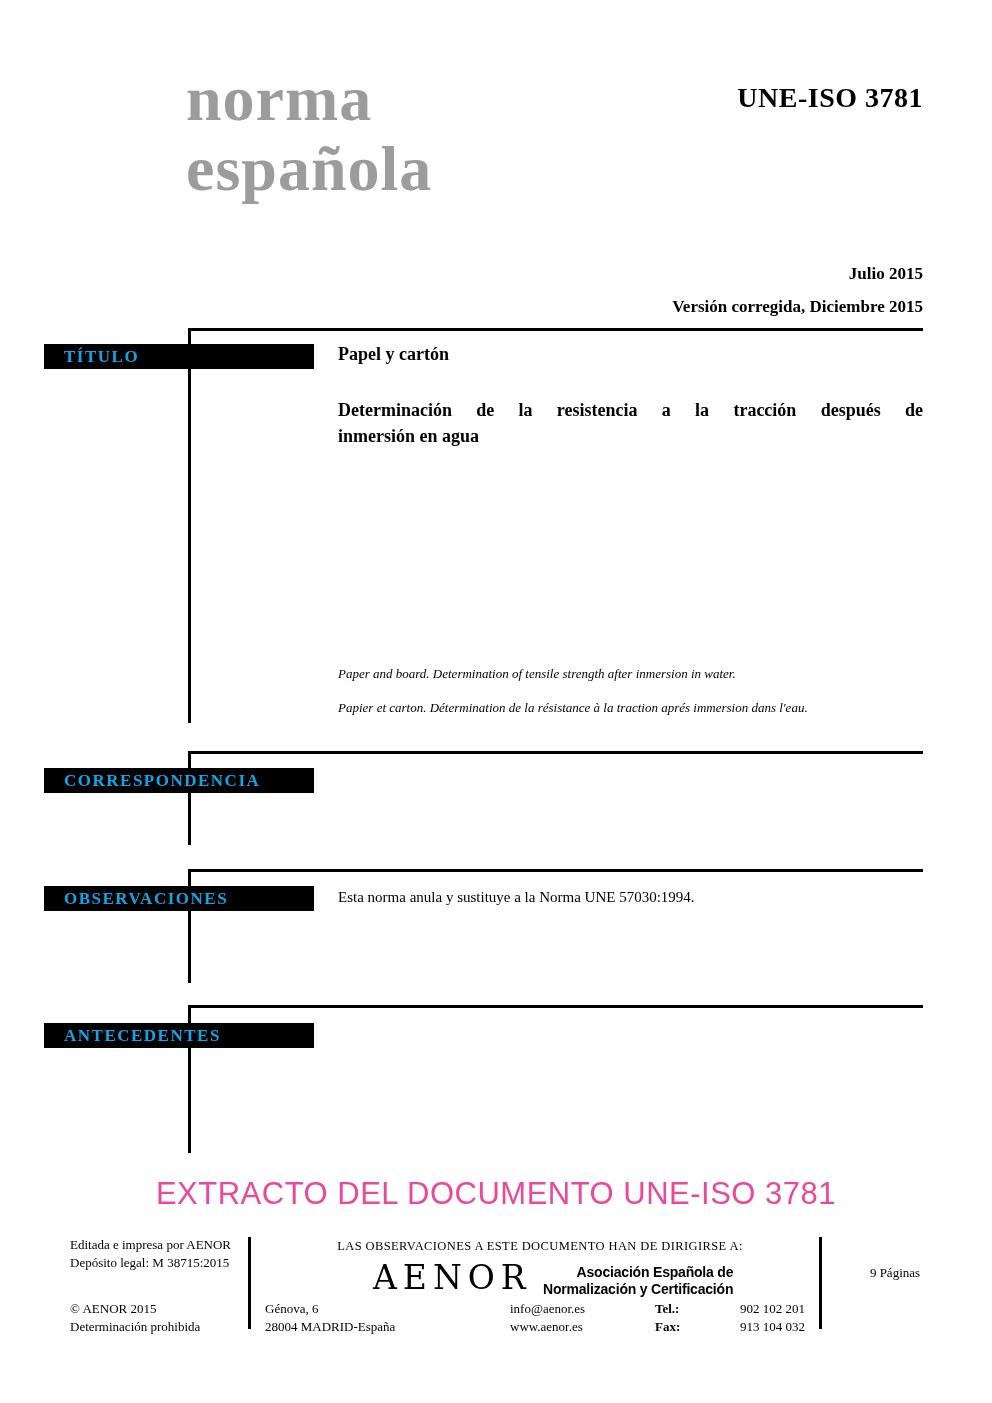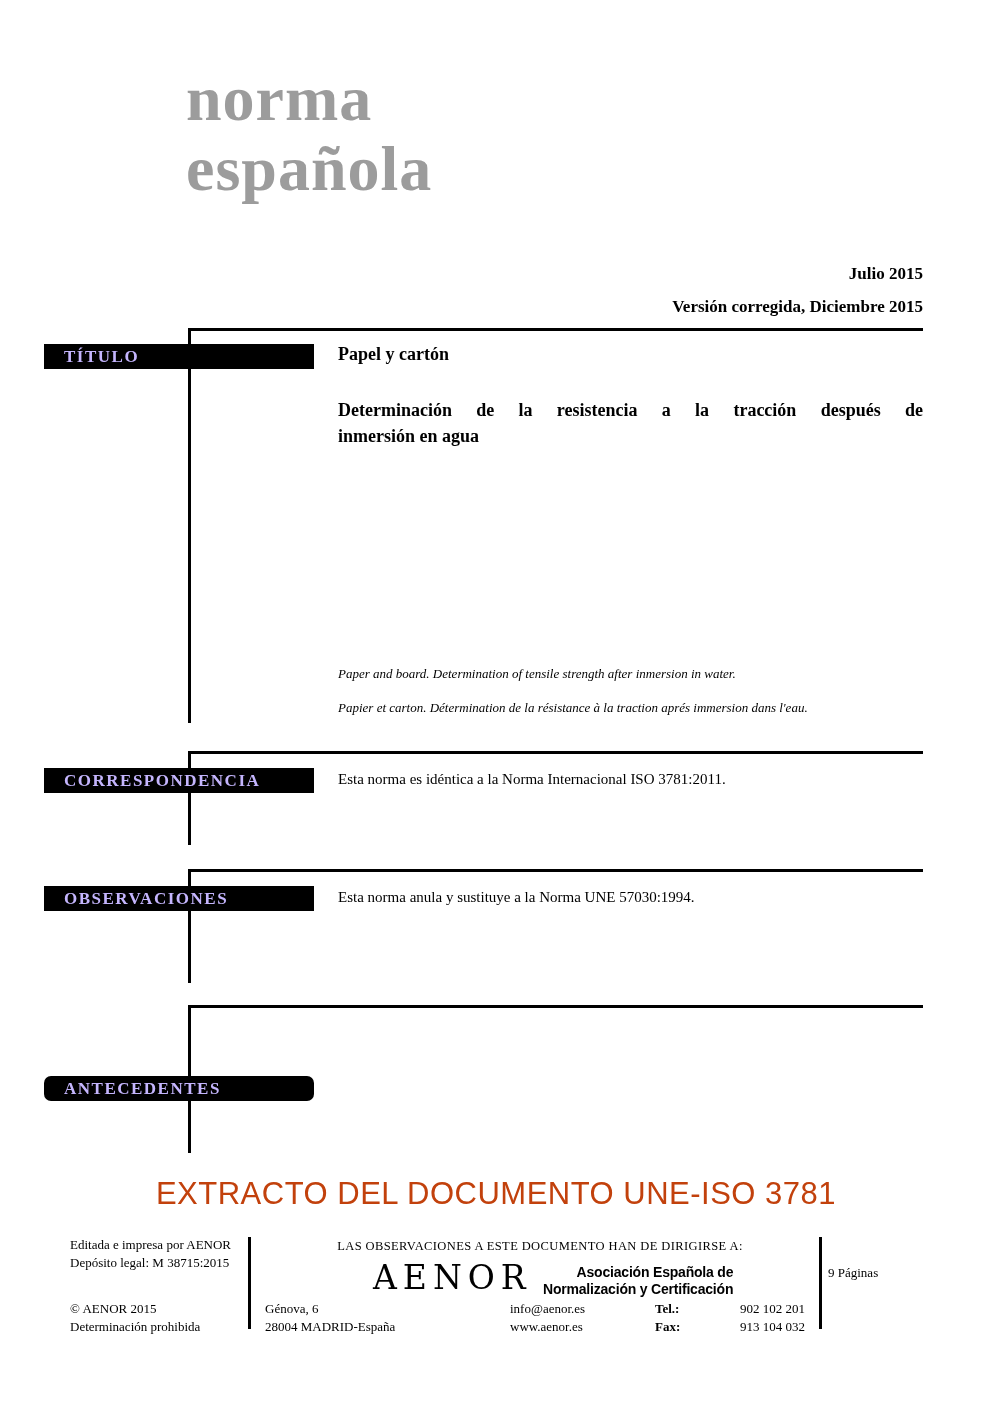--- a/index.html
+++ b/index.html
@@ -29,37 +29,37 @@
   }
   .date2 {
     position: absolute; right: 69px; top: 297px;
     font-size: 17px; font-weight: bold;
   }
   
   .h-rule { position: absolute; left: 188px; width: 735px; height: 3px; background: #000; }
   .v-rule { position: absolute; left: 188px; width: 3px; background: #000; }
   .label-box {
     position: absolute; left: 44px; width: 270px; height: 25px;
-    background: #000; color: #c4b5fd;
+    background: #000; color: #0ea5e9;
     font-size: 17px; font-weight: bold; letter-spacing: 1.5px;
     line-height: 25px; padding-left: 20px; box-sizing: border-box;
     white-space: nowrap;
   }
   .content { position: absolute; left: 338px; width: 585px; }
   .bold-title { font-size: 18px; font-weight: bold; }
   .justify-line { text-align: justify; text-align-last: justify; }
   .body-text { font-size: 15px; }
   .italic-note { font-size: 13px; font-style: italic; }
   .antecedentes-body { font-size: 15px; line-height: 25px; }
   
   .extract-banner {
     position: absolute; left: 0; top: 1176px; width: 100%;
     text-align: center;
     font-family: "Liberation Sans", sans-serif;
-    font-size: 31px; color: #c2410c; letter-spacing: 0.5px;
+    font-size: 31px; color: #ec4899; letter-spacing: 0.5px;
   }
   
   .footer-text { font-size: 13px; line-height: 18px; }
   .f-left-top   { position: absolute; left: 70px;  top: 1236px; }
   .f-left-bot   { position: absolute; left: 70px;  top: 1300px; }
   .f-div        { position: absolute; width: 3px; height: 92px; top: 1237px; background: #000; }
   .f-div-left   { left: 248px; }
   .f-div-right  { left: 819px; }
   .f-notice {
     position: absolute; left: 260px; top: 1239px; width: 560px;
@@ -76,58 +76,58 @@
     font-family: "Liberation Sans", sans-serif;
     font-size: 14px; font-weight: bold; line-height: 17px;
     letter-spacing: -0.2px;
     text-align: right;
   }
   .f-addr  { position: absolute; left: 265px; top: 1300px; }
   .f-web   { position: absolute; left: 510px; top: 1300px; }
   .f-tel   { position: absolute; left: 655px; top: 1300px; width: 150px; }
   .f-tel-row { display: flex; justify-content: space-between; }
   .f-tel-row .lbl { font-weight: bold; }
-  .f-pages { position: absolute; left: 828px; top: 1264px; width: 134px; text-align: left; }
+  .f-pages { position: absolute; left: 828px; top: 1264px; width: 134px; text-align: center; }
 </style>
 </head>
 <body>
 
 <div class="page">
 
   <div class="brand">
     <div>norma</div>
     <div>española</div>
   </div>
+  <div class="doc-code">UNE-ISO 3781</div>
   <div class="date1">Julio 2015</div>
   <div class="date2">Versión corregida, Diciembre 2015</div>
 
   <div class="h-rule" style="top:328px;"></div>
   <div class="v-rule" style="top:328px; height:395px;"></div>
   <div class="label-box" style="top:344px;">TÍTULO</div>
   <div class="content bold-title" style="top:344px;">Papel y cartón</div>
   <div class="content" style="top:397px;">
     <div class="bold-title justify-line" style="line-height:26px;">Determinación de la resistencia a la tracción después de</div>
     <div class="bold-title" style="line-height:26px;">inmersión en agua</div>
   </div>
   <div class="content italic-note" style="top:666px;">Paper and board. Determination of tensile strength after inmersion in water.</div>
   <div class="content italic-note" style="top:700px;">Papier et carton. Détermination de la résistance à la traction aprés immersion dans l'eau.</div>
 
   <div class="h-rule" style="top:751px;"></div>
   <div class="v-rule" style="top:751px; height:94px;"></div>
   <div class="label-box" style="top:768px;">CORRESPONDENCIA</div>
-  <div class="content body-text" style="top:771px;">Esta norma es idéntica a la Norma Internacional ISO 3781:2011.</div>
 
   <div class="h-rule" style="top:869px;"></div>
   <div class="v-rule" style="top:869px; height:114px;"></div>
   <div class="label-box" style="top:886px;">OBSERVACIONES</div>
   <div class="content body-text" style="top:889px;">Esta norma anula y sustituye a la Norma UNE 57030:1994.</div>
 
   <div class="h-rule" style="top:1005px;"></div>
   <div class="v-rule" style="top:1005px; height:148px;"></div>
-  <div class="label-box" style="top:1076px;border-radius:7px;">ANTECEDENTES</div>
+  <div class="label-box" style="top:1023px;">ANTECEDENTES</div>
 
   <div class="extract-banner">EXTRACTO DEL DOCUMENTO UNE-ISO 3781</div>
 
   <div class="f-left-top footer-text">
     <div>Editada e impresa por AENOR</div>
     <div>Depósito legal: M 38715:2015</div>
   </div>
   <div class="f-left-bot footer-text">
     <div>© AENOR 2015</div>
     <div>Determinación prohibida</div>

